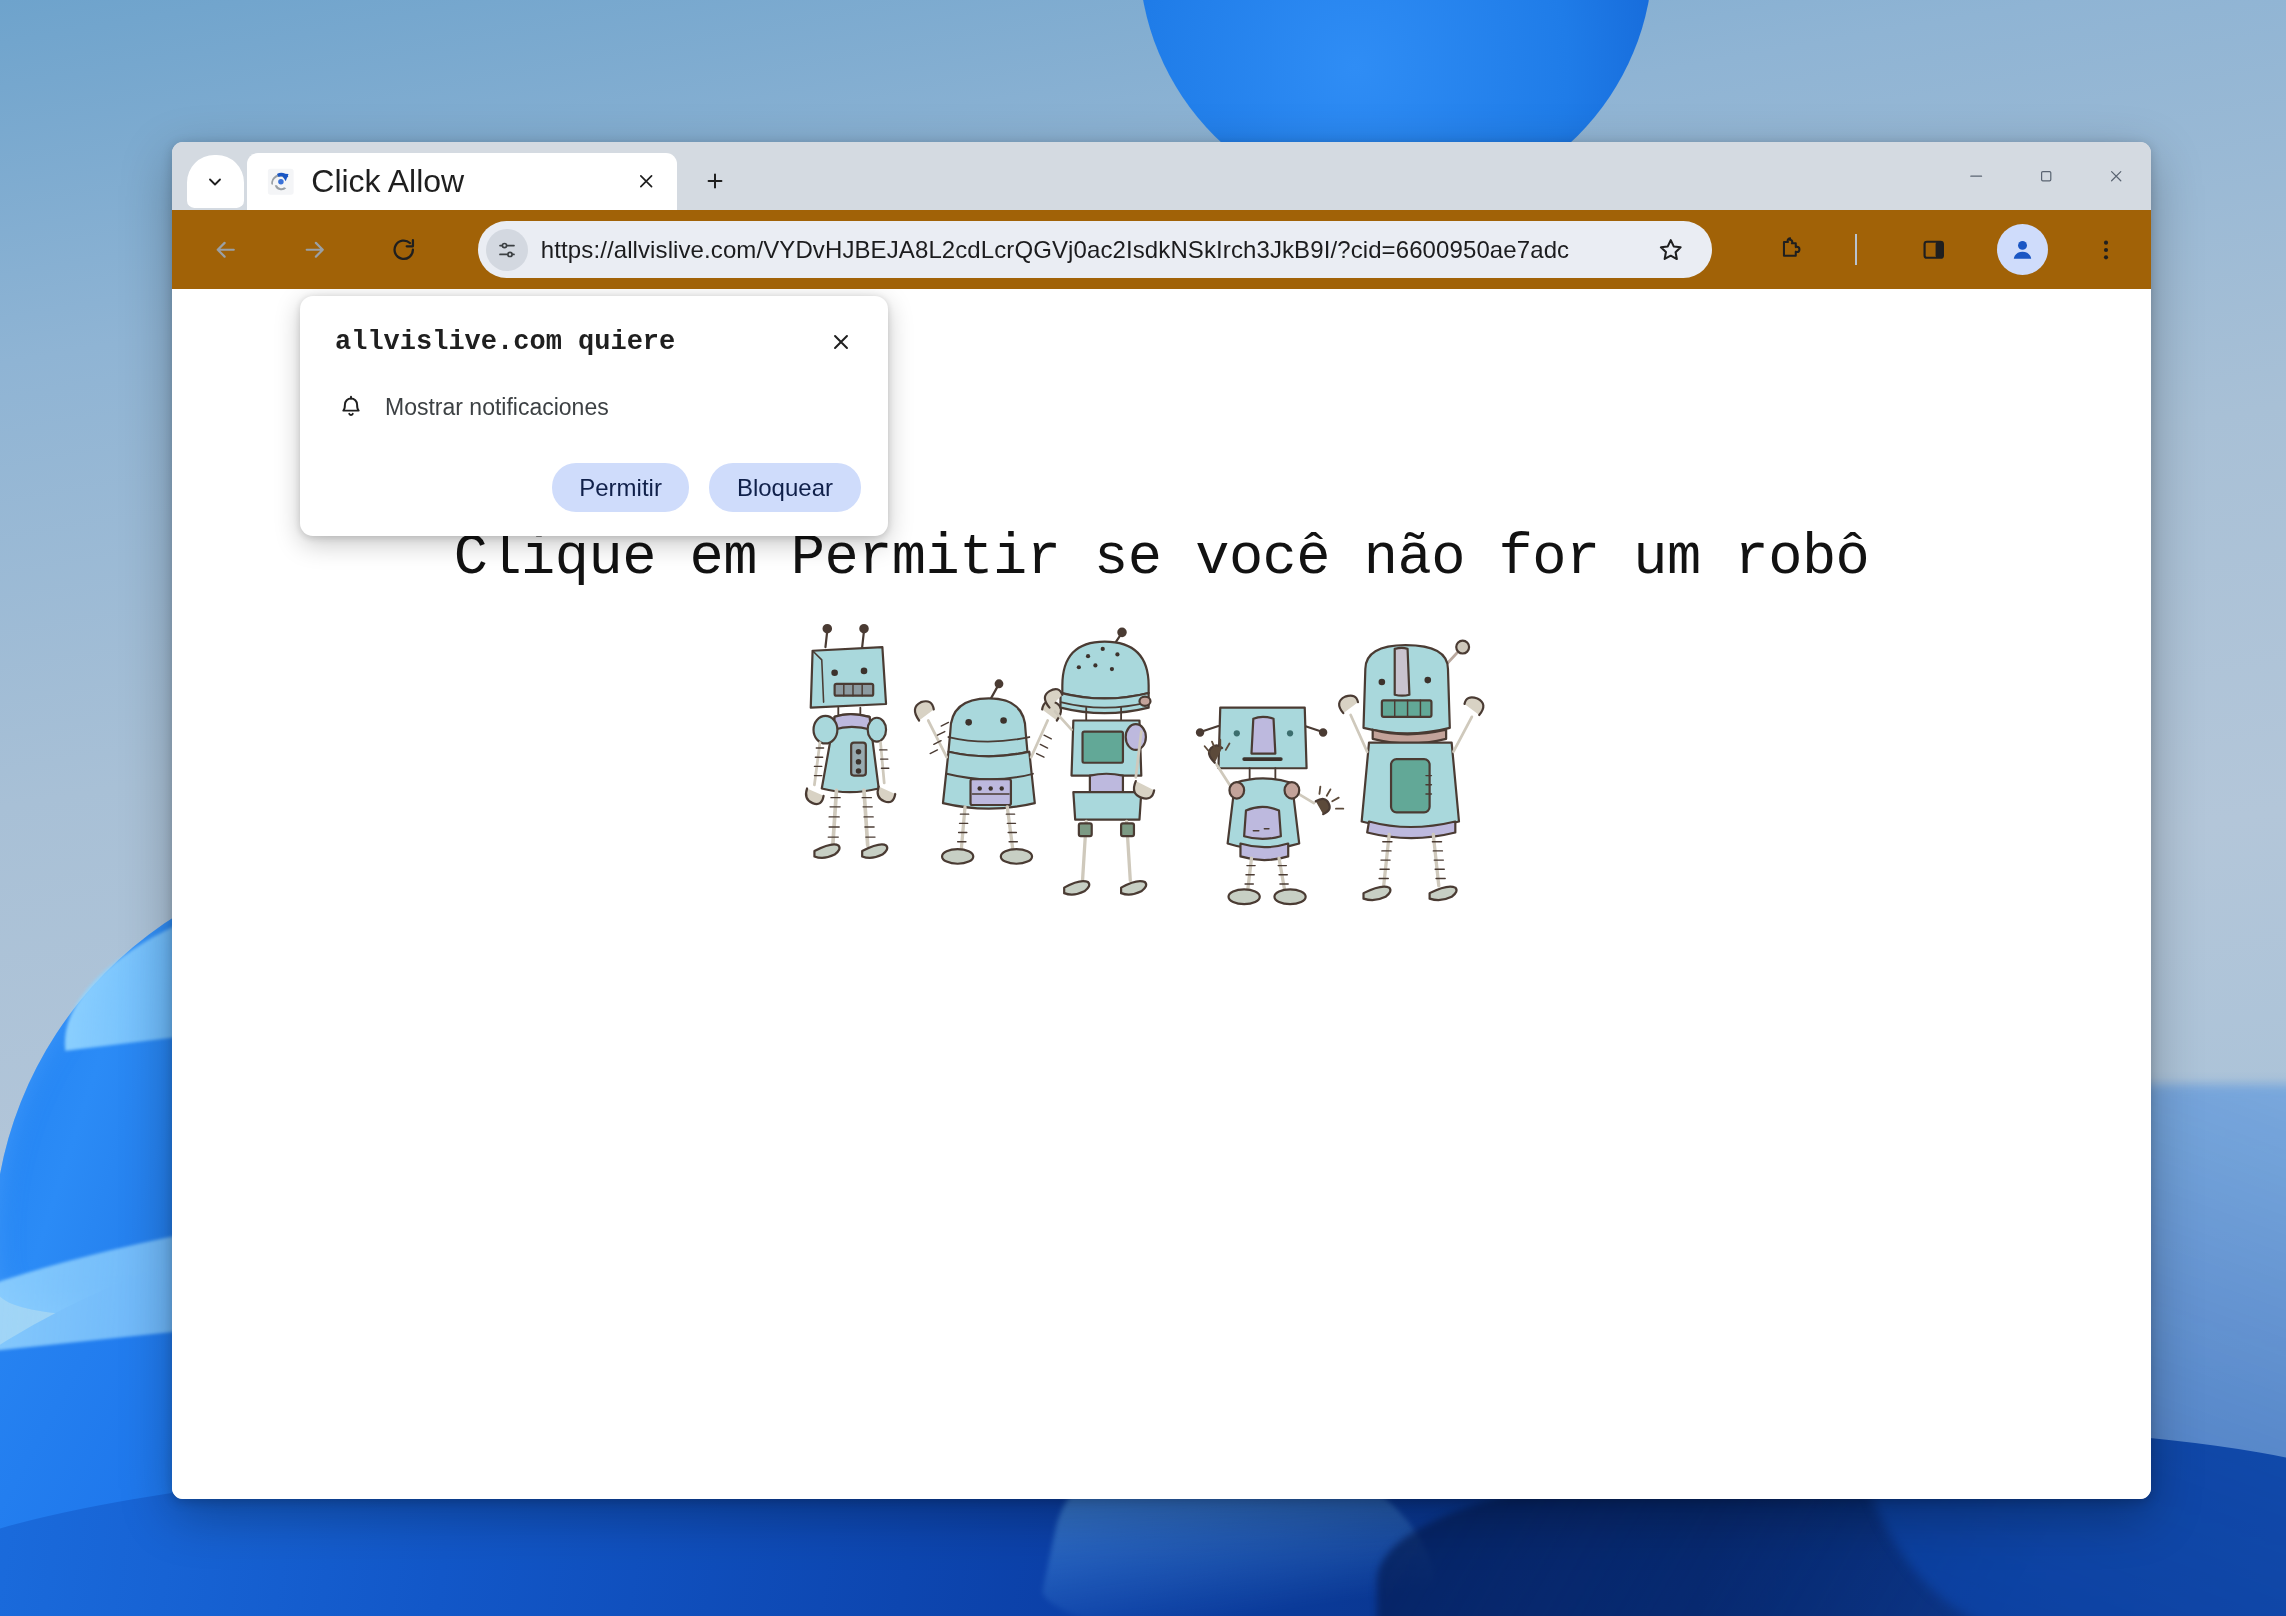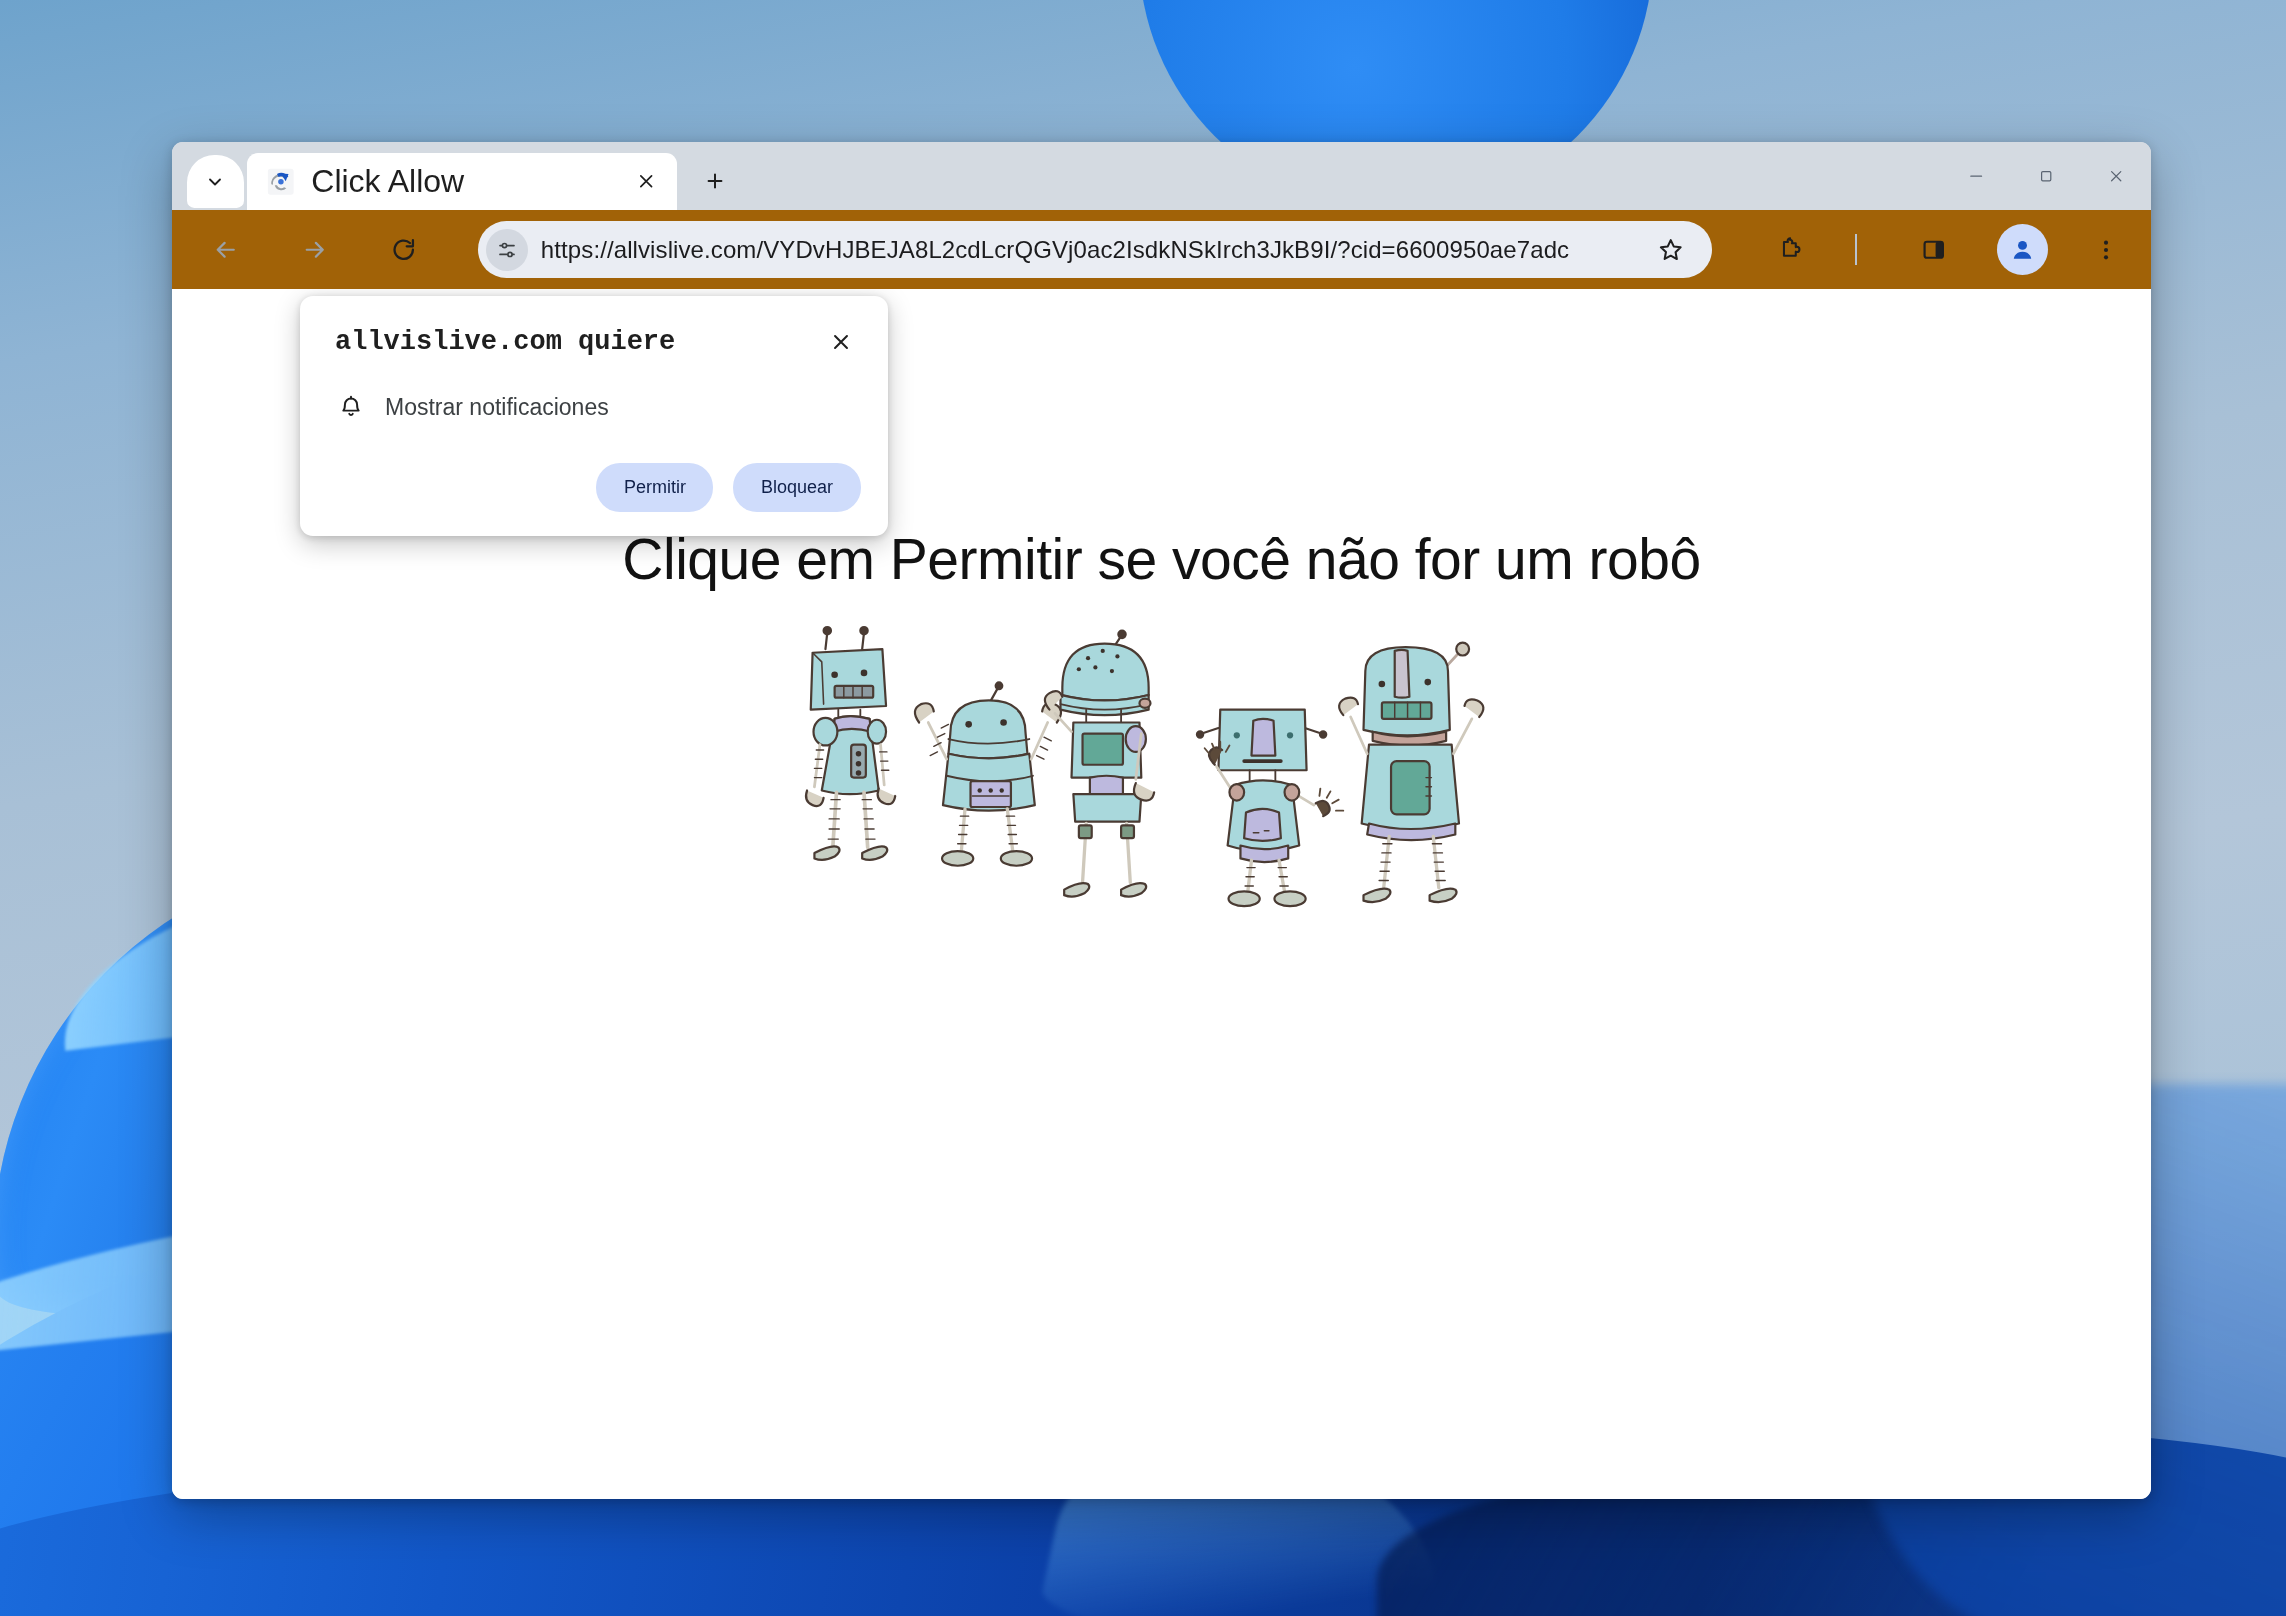--- a/index.html
+++ b/index.html
@@ -336,38 +336,39 @@
     gap: 20px;
     margin-top: 40px;
   }
   .dialog-btn {
     background: #cfdcfb;
     color: #10204a;
     border: none;
     border-radius: 24px;
     height: 49px;
     padding: 0 27.5px;
-    font-size: 18px;
+    font-size: 24px;
     font-family: "Liberation Sans", sans-serif;
     cursor: pointer;
   }
 
   
   #page-content {
     position: absolute;
     left: 0; top: 0;
     width: 100%;
     padding-top: 237px;
     text-align: center;
   }
   #page-heading {
     font-size: 57px;
     font-weight: normal;
     color: #121212;
     letter-spacing: -0.5px;
+    font-family: Liberation Mono, monospace;
   }
   #robots-illustration {
     margin-top: 24px;
     display: inline-block;
   }
   #robots-illustration svg { display: block; }
 </style>
 </head>
 <body>
 

